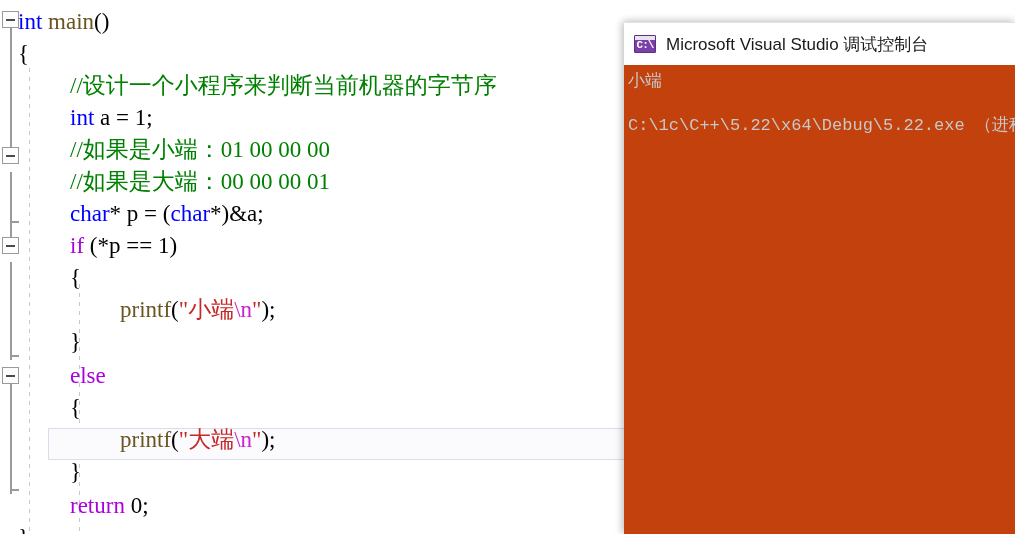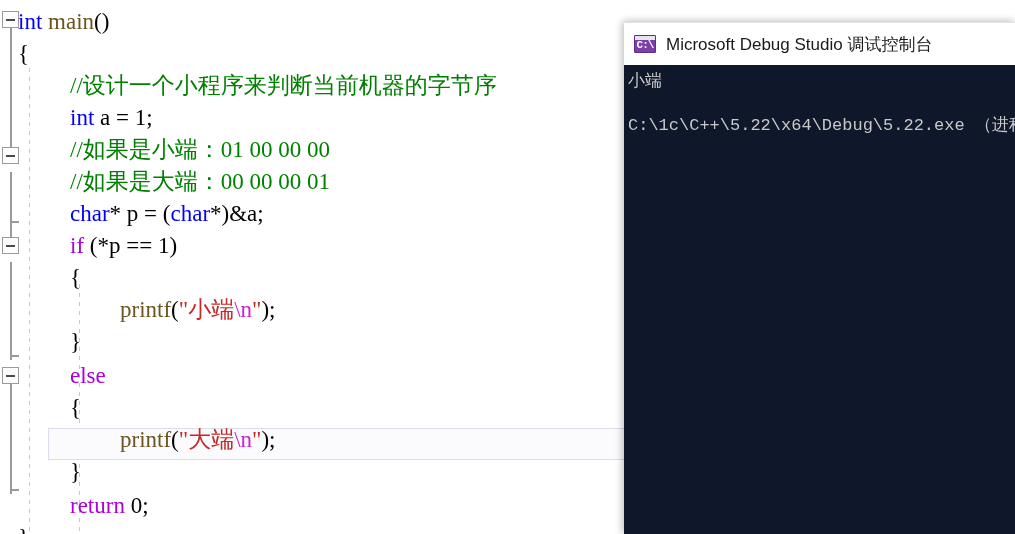--- a/index.html
+++ b/index.html
@@ -157,21 +157,21 @@
   #console-title-text {
     font-family: "Liberation Sans", "DejaVu Sans", sans-serif;
     font-size: 17px;
     color: #1a1a1a;
     white-space: nowrap;
   }
   #console-body {
     position: absolute;
     left: 0; top: 43px;
     width: 391px; height: 469px;
-    background: #0f172a;
+    background: #c2410c;
     padding: 6px 0 0 4px;
     box-sizing: border-box;
     overflow: hidden;
   }
   .console-line {
     font-family: "Liberation Mono", "DejaVu Sans Mono", monospace;
     font-size: 17px;
     line-height: 22px;
     color: #c8c8c8;
     white-space: pre;
@@ -208,21 +208,21 @@
 
 </div>
 
 <div id="console-window">
 
   <div id="console-titlebar">
     <span id="console-icon">
       <span class="cap"></span>
       <span class="glyph">C:\</span>
     </span>
-    <span id="console-title-text">Microsoft Debug Studio 调试控制台</span>
+    <span id="console-title-text">Microsoft Visual Studio 调试控制台</span>
   </div>
 
   <div id="console-body">
       <div class="console-line">小端</div>
       <div class="console-line console-blank"></div>
       <div class="console-line">C:\1c\C++\5.22\x64\Debug\5.22.exe （进程</div>
     </div>
 
 </div>
 

